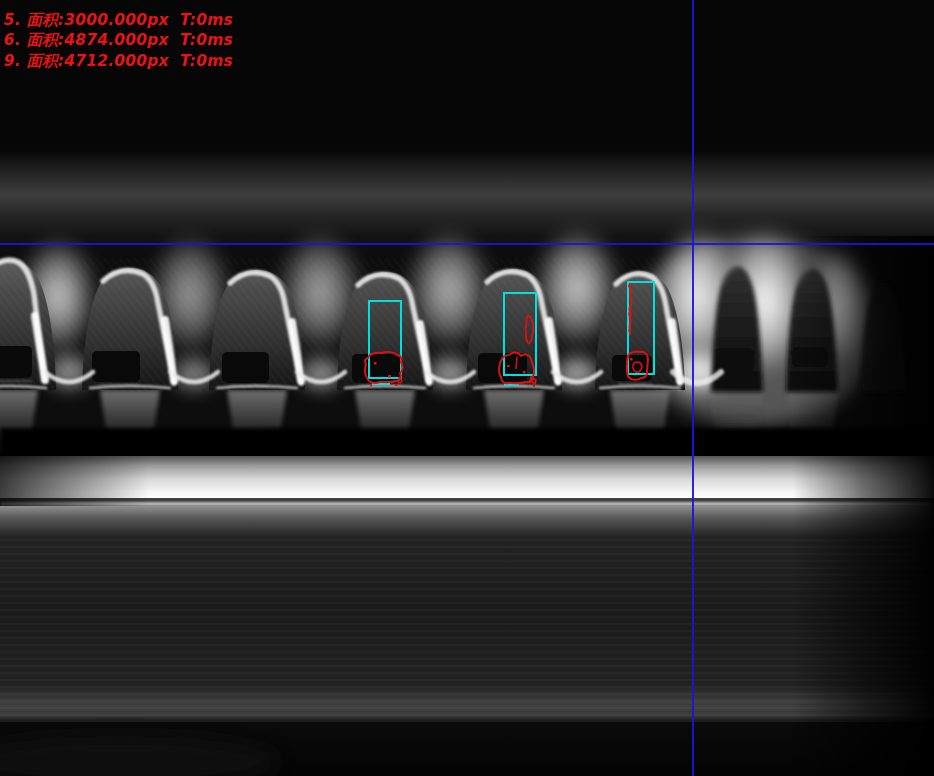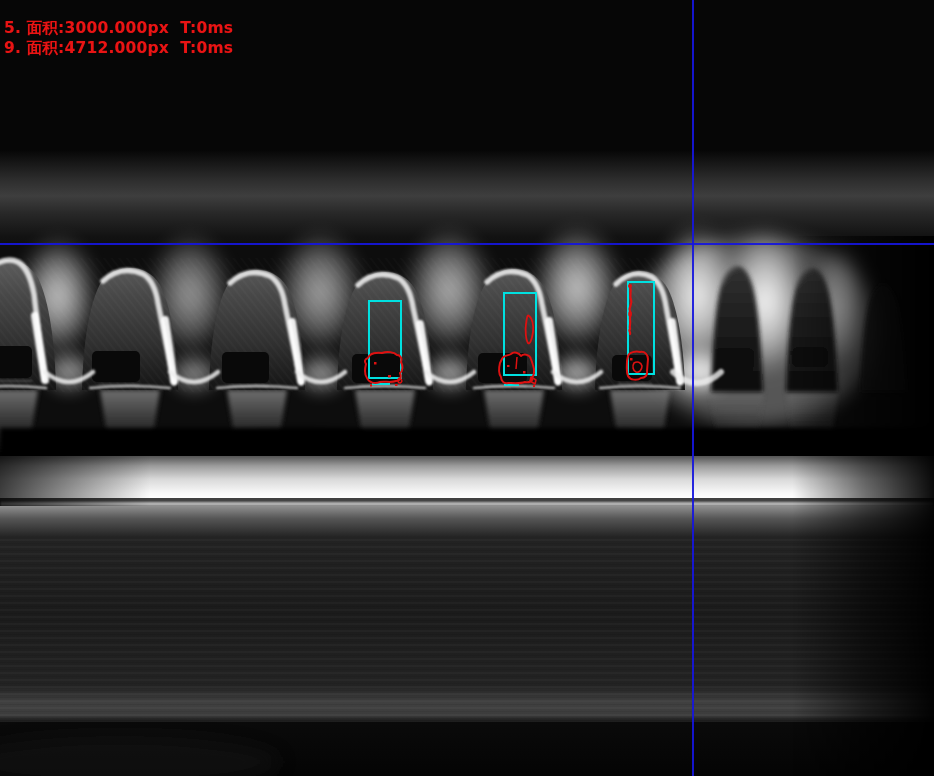--- a/index.html
+++ b/index.html
@@ -1,19 +1,19 @@
 <!DOCTYPE html>
 <html><head>
 <meta charset="utf-8">
 <style>
   html,body{margin:0;padding:0;background:#000;}
   .stage{position:relative;width:934px;height:776px;overflow:hidden;background:#050505;
          font-family:"Liberation Sans","DejaVu Sans",sans-serif;}
   .stage svg{position:absolute;left:0;top:0;display:block;}
-  .hud{position:absolute;left:4px;top:18px;z-index:10;}
+  .hud{position:absolute;left:4px;top:10px;z-index:10;font-style:italic;}
   .hud-line{font-family:"DejaVu Sans","Liberation Sans",sans-serif;
             font-size:15.5px;line-height:20.4px;font-weight:700;
             white-space:pre;letter-spacing:.2px;
             text-shadow:0 0 1px rgba(120,0,0,.6);}
 </style>
 </head>
 <body>
 
 <div class="stage">
 
@@ -280,16 +280,17 @@
       <ellipse cx="630" cy="314" rx="1.8" ry="3" fill="#dd1111" stroke="none" opacity=".9"></ellipse>
       <path d="M628,356 C629,352 636,351 640,352 C645,351 648,355 648,359 L647,371 C648,375 645,378 641,378 C637,381 630,380 628,376 C626,371 627,366 627,361 Z"></path>
       <path d="M634,363 C637,361 641,362 642,366 C642,370 639,373 636,372 C633,371 632,366 634,363 Z" stroke-width="1.6"></path>
       <rect x="630" y="358" width="2.5" height="2.5" fill="#dd1111" stroke="none"></rect>
     </g>
   </g>
 </svg>
 
 <div class="hud" id="hud" style="color: rgb(232, 20, 20);">
   <div class="hud-line">5. 面积:3000.000px  T:0ms</div>
+  <div class="hud-line">6. 面积:4874.000px  T:0ms</div>
   <div class="hud-line">9. 面积:4712.000px  T:0ms</div>
 </div>
 
 </div>
 
 </body></html>

